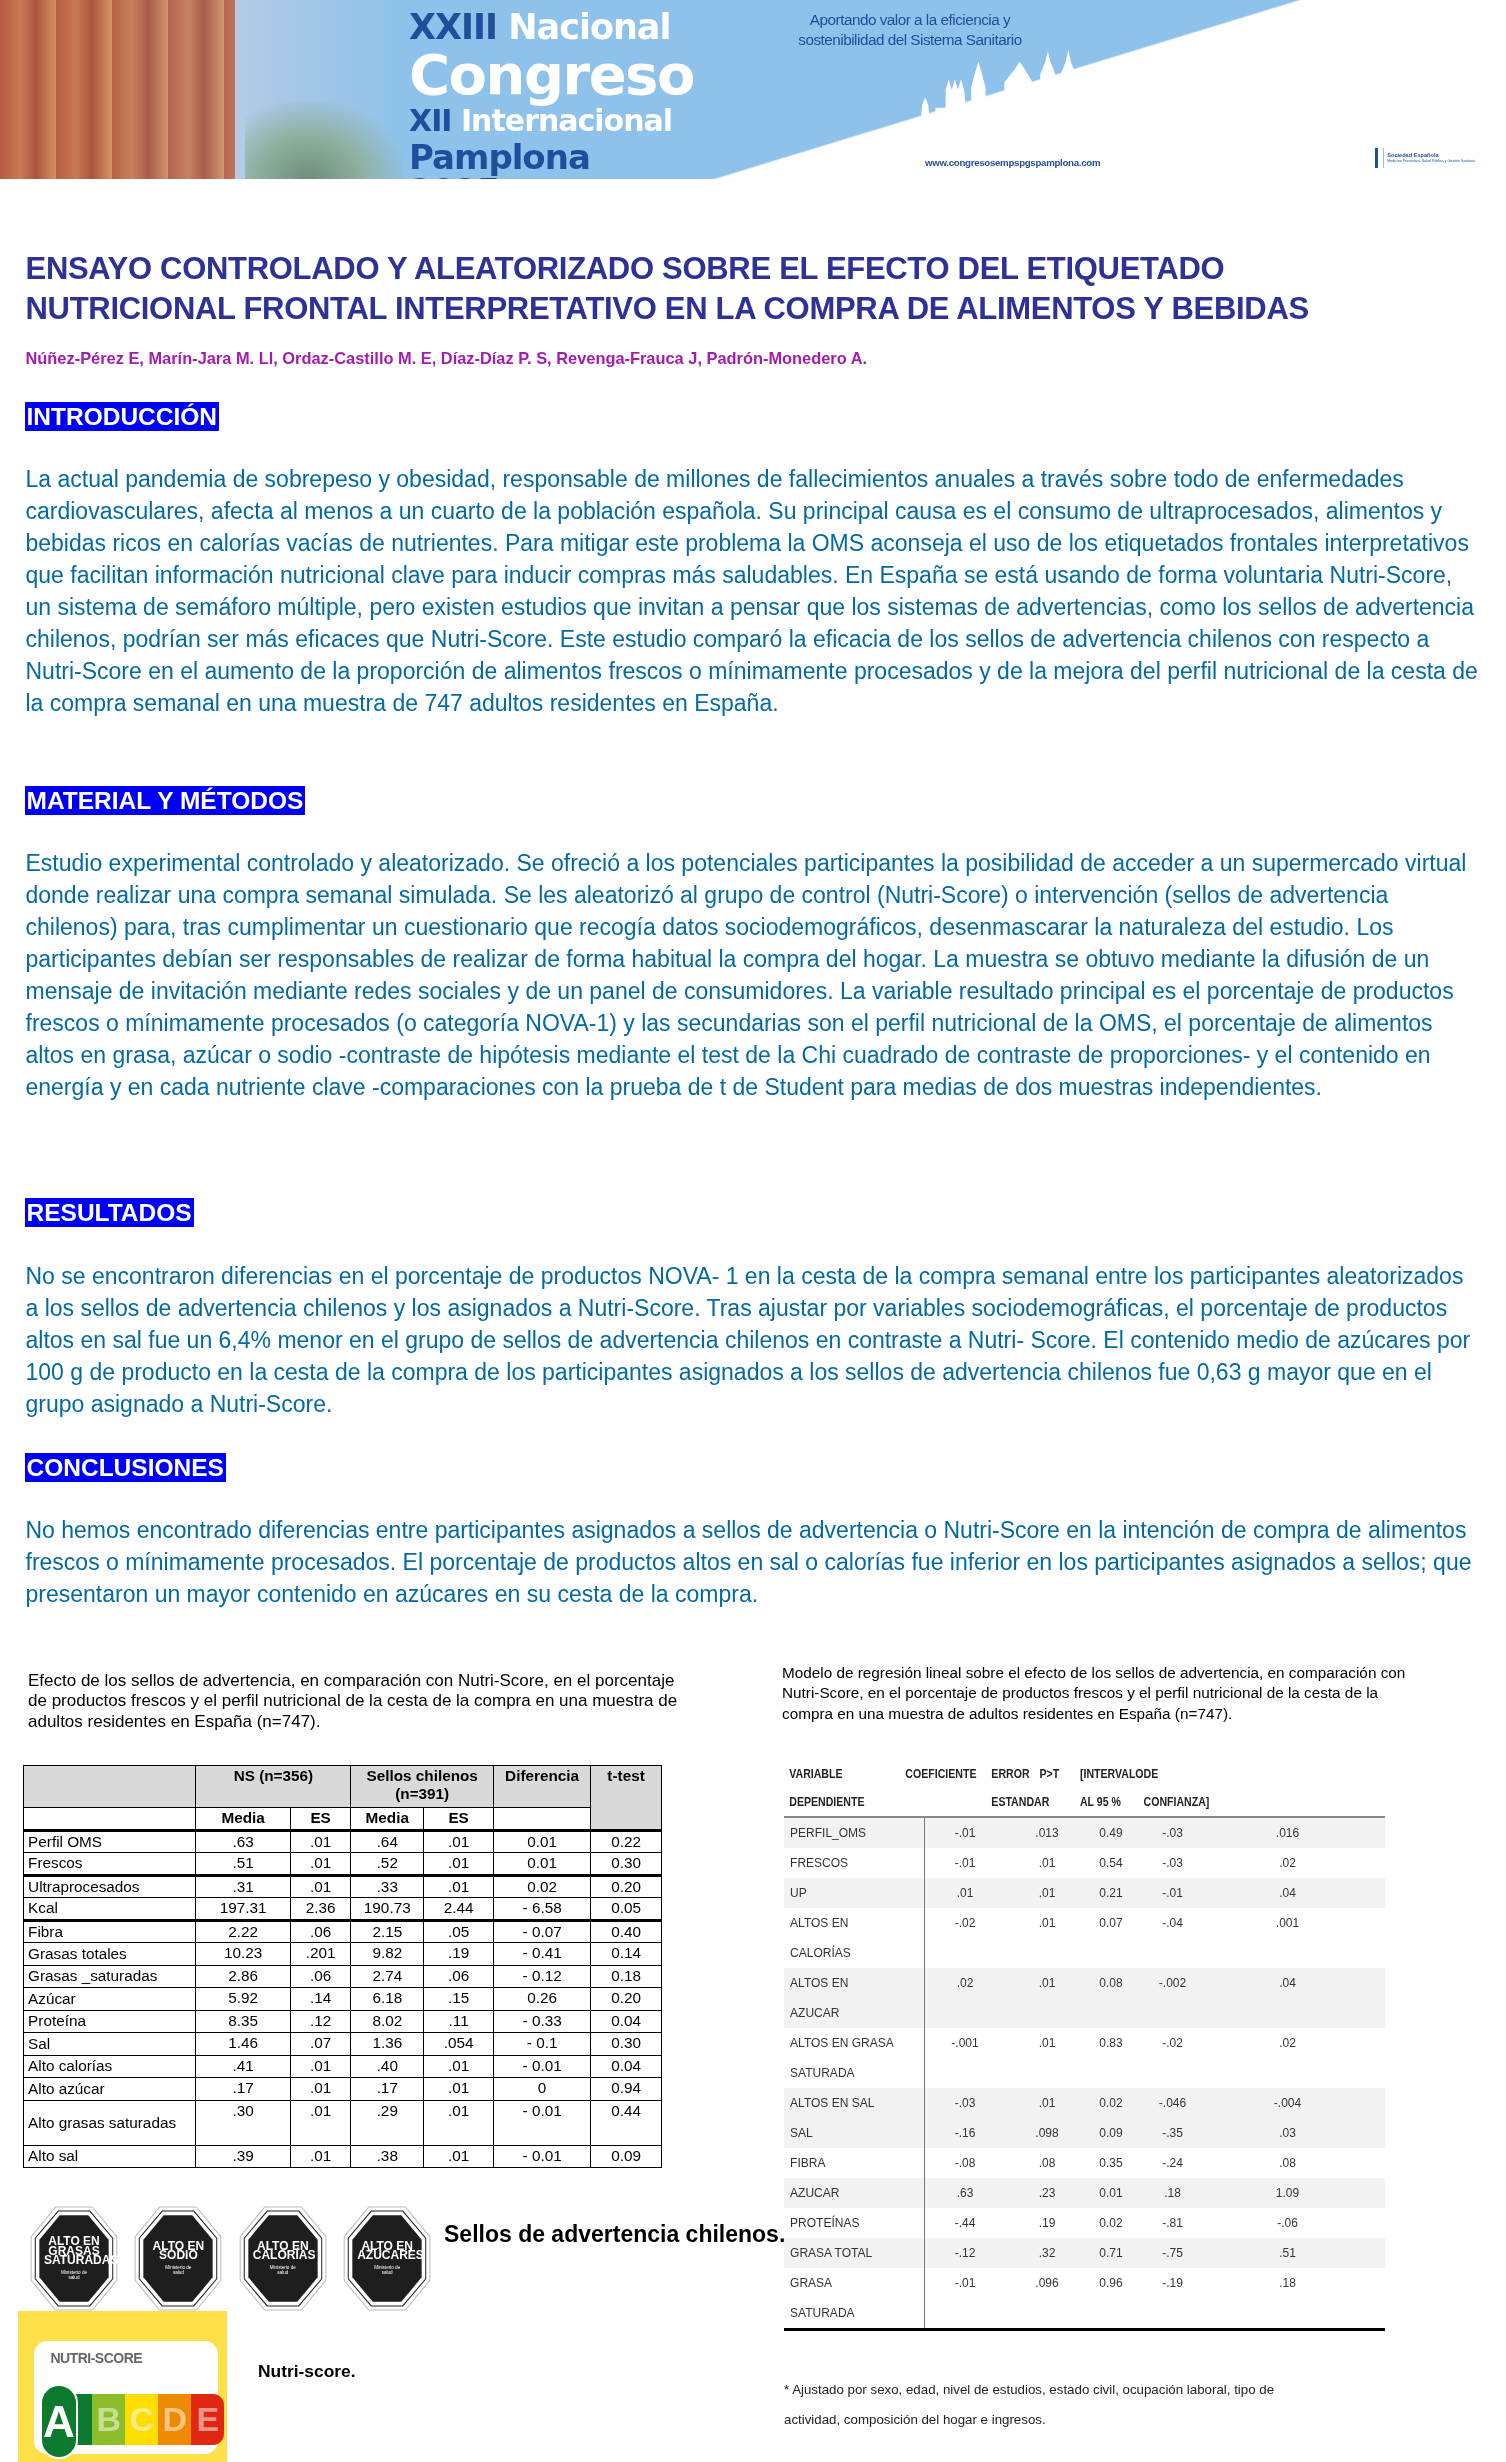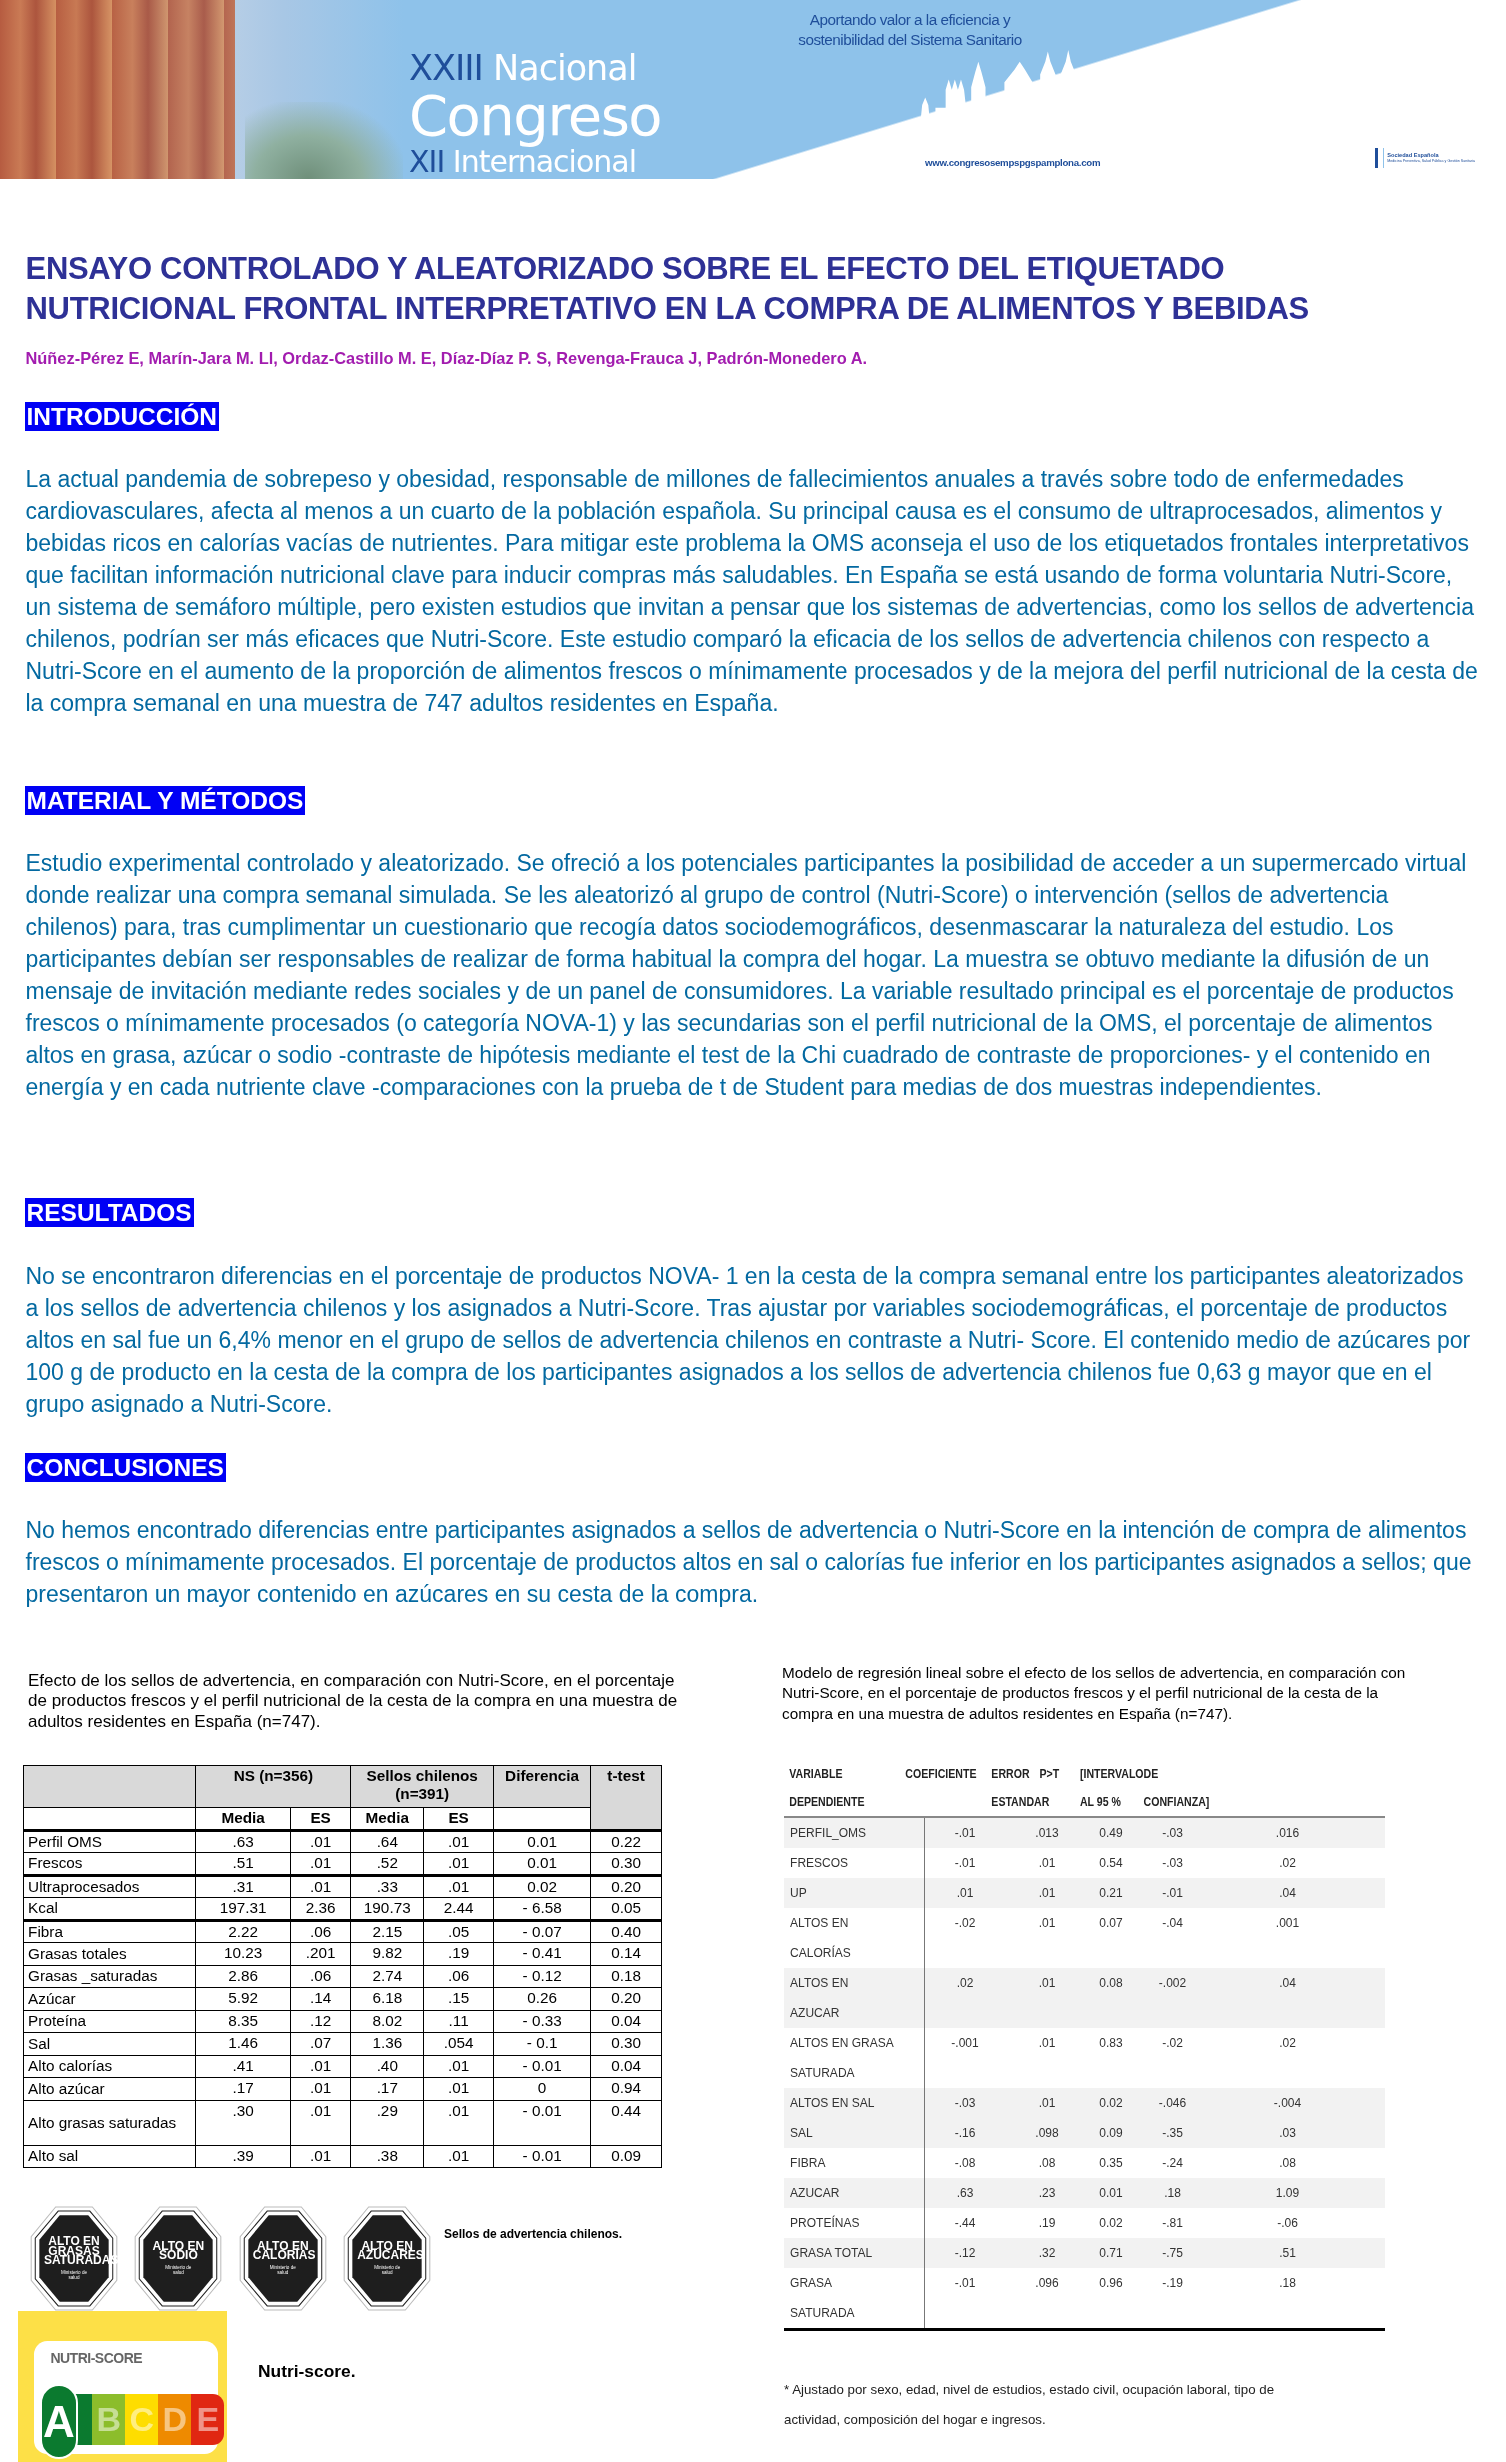--- a/index.html
+++ b/index.html
@@ -9,21 +9,21 @@
   
   .banner { position: absolute; left: 0; top: 0; width: 1506px; height: 179px; background: #8ec2ea; overflow: hidden; }
   .banner .photo { position: absolute; left: 0; top: 0; width: 404px; height: 179px;
     background: linear-gradient(90deg, #c8694e 0%, #d98a5c 12%, #b86645 20%, #e3a06a 26%, #9fb9d6 40%, #b9cfe6 55%, #a8c7e5 70%, #8ec2ea 100%); }
   .banner .photo .building { position: absolute; left: 0; top: 0; width: 235px; height: 179px;
     background: repeating-linear-gradient(90deg, #b45a3f 0px, #c97b55 20.4px, #a8503b 36px, #d59263 56px); opacity: .9; }
   .banner .photo .trees { position: absolute; left: 245px; bottom: 0; width: 158px; height: 77px;
     background: radial-gradient(ellipse at 40% 100%, #6f8f7a 0%, #8fb0a0 40%, rgba(142,194,234,0) 75%); }
   .banner .white-floor { position: absolute; left: 0; top: 0; width: 1506px; height: 179px;
     background: linear-gradient(163deg, rgba(255,255,255,0) 62%, #ffffff 62.3%); }
-  .congreso-title { position: absolute; left: 409px; top: 10.2px; width: 266px; font-family: "DejaVu Sans", sans-serif; font-weight: normal; line-height: 1; margin-top: 41px; }
+  .congreso-title { position: absolute; left: 409px; top: 10.2px; width: 266px; font-family: "DejaVu Sans", sans-serif; font-weight: bold; line-height: 1; }
   .congreso-title .l1 { font-size: 35px; color: #1f4e9a; letter-spacing: -1px; }
   .congreso-title .l1 .w { color: #ffffff; }
   .congreso-title .l2 { font-size: 56px; color: #ffffff; letter-spacing: -1.5px; margin-top: 2px; }
   .congreso-title .l3 { font-size: 30px; color: #ffffff; letter-spacing: -1px; margin-top: 3.1px; }
   .congreso-title .l3 .b { color: #1f4e9a; }
   .congreso-title .l4 { font-size: 34px; color: #1f4e9a; letter-spacing: -1px; margin-top: 4.1px; }
   .tagline { position: absolute; left: 777px; top: 10.2px; width: 266px; font-size: 15.3px; line-height: 19.4px; color: #1f4e9a; text-align: center; letter-spacing: -0.5px; }
   .dates { position: absolute; right: 23px; top: 10.2px; text-align: right; color: #ffffff; font-weight: bold; }
   .dates .d1 { font-size: 16.4px; letter-spacing: -0.5px; }
   .dates .d2 { font-size: 10.7px; letter-spacing: -0.5px; margin-top: 3.1px; }
@@ -59,21 +59,21 @@
   table.t1 col.c5 { width: 98px; }
   table.t1 col.c6 { width: 73px; }
 
   
   .seals { position: absolute; left: 30px; top: 2206px; display: flex; gap: 16.4px; align-items: center; }
   .seal { width: 88px; height: 105px; position: relative; }
   .seal svg { position: absolute; left: 0; top: 0; }
   .seal .seal-text { position: absolute; left: 0; top: 0; width: 88px; height: 105px; display: flex; flex-direction: column; align-items: center; justify-content: center; color: #fff; text-align: center; }
   .seal .main { font-size: 12px; line-height: 9.7px; font-weight: bold; }
   .seal .min { font-size: 4.6px; line-height: 5.1px; margin-top: 4.1px; }
-  .seals-caption { position: absolute; left: 444px; top: 2224px; font-size: 12px; font-weight: bold; line-height: 20.4px; }
+  .seals-caption { position: absolute; left: 444px; top: 2224px; font-size: 23px; font-weight: bold; line-height: 20.4px; }
 
   
   .nutri-box { position: absolute; left: 18.4px; top: 2311px; width: 209px; height: 151px; background: #fde047; }
   .nutri-card { position: absolute; left: 15.3px; top: 30px; width: 184px; height: 113px; background: #fff; border-radius: 13.3px; }
   .nutri-label { position: absolute; left: 32px; top: 39px; font-size: 14px; font-weight: bold; color: #666; letter-spacing: -0.5px; }
   .nutri-bar { position: absolute; left: 41px; top: 83px; height: 51px; display: flex; }
   .nutri-bar div { width: 33px; height: 51px; display: flex; align-items: center; justify-content: center; font-size: 34px; color: rgba(255,255,255,.5); font-weight: bold; }
   .nutri-bar .e { border-radius: 0 11.2px 11.2px 0; }
   .nutri-a { position: absolute; left: 21.5px; top: 73px; width: 38px; height: 75px; border-radius: 19.4px; background: #0b7a2f; border: 2px solid #fff; color: #fff; font-size: 44px; font-weight: bold; display: flex; align-items: center; justify-content: center; }
   .nutri-caption { position: absolute; left: 258px; top: 2361px; font-size: 17.4px; font-weight: bold; }

